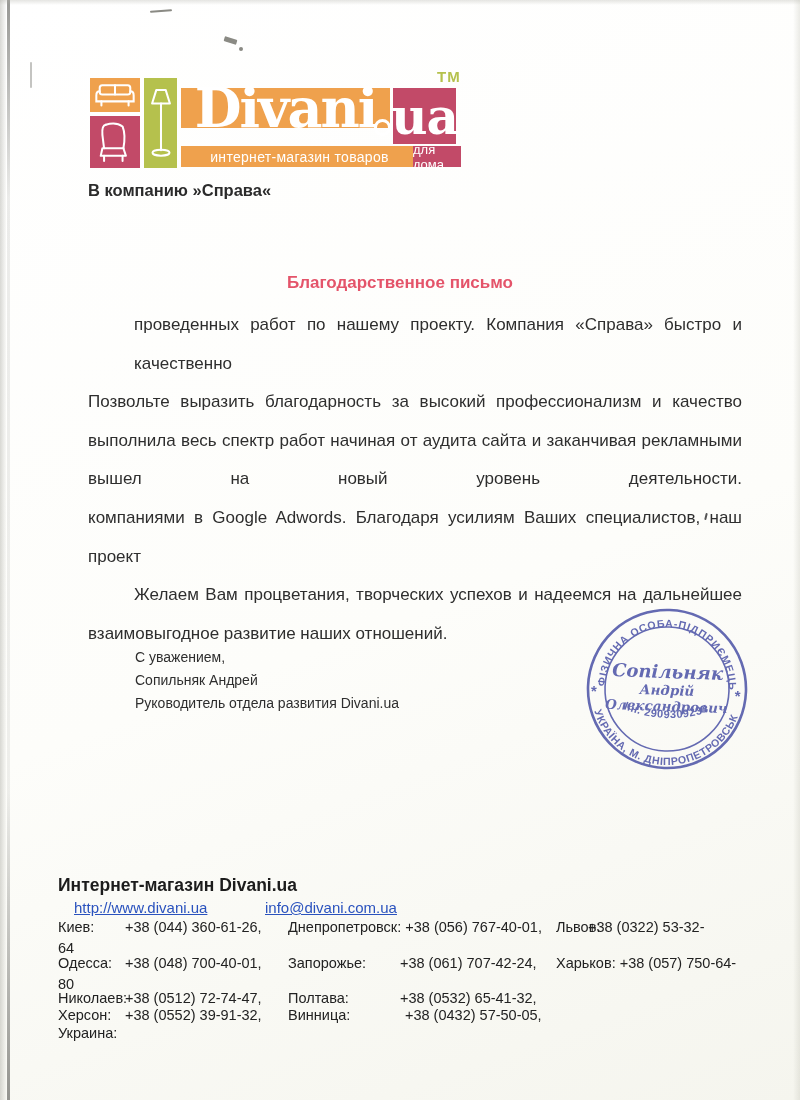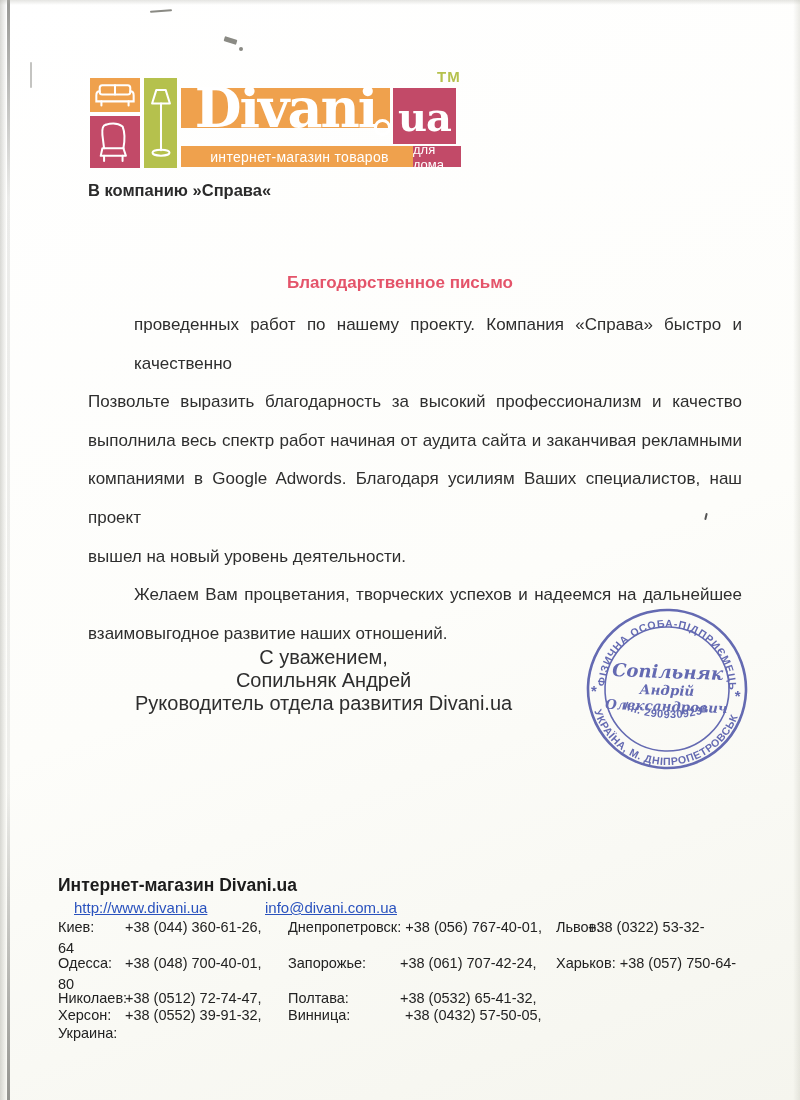--- a/index.html
+++ b/index.html
@@ -19,36 +19,36 @@
   
   .logo-block{position:absolute;display:flex;align-items:center;justify-content:center;}
   .sofa-block{left:90px;top:78px;width:50px;height:34px;background:#efa14d;}
   .armchair-block{left:90px;top:116px;width:50px;height:52px;background:#c24a68;}
   .lamp-block{left:144px;top:78px;width:33px;height:90px;background:#b5c14d;}
   .divani-box{left:181px;top:88px;width:209px;height:40px;background:#efa14d;overflow:visible;}
   .divani-text{position:absolute;left:0;top:-14px;width:209px;text-align:center;
                font-family:"DejaVu Serif",serif;font-weight:bold;font-size:54px;line-height:68px;
                color:#ffffff;letter-spacing:-2px;}
   .ua-box{left:393px;top:88px;width:63px;height:56px;background:#c24a68;}
-  .ua-text{font-family:"DejaVu Serif",serif;font-weight:bold;font-size:40px;color:#fff;letter-spacing:-1px;}
+  .ua-text{font-family:"DejaVu Serif",serif;font-weight:bold;font-size:50px;color:#fff;letter-spacing:-1px;}
   .logo-dot{position:absolute;left:374px;top:119px;width:11px;height:11px;border:3px solid #fff;border-radius:50%;background:transparent;}
   .tm{position:absolute;left:437px;top:68px;color:#b5c14d;font-weight:bold;font-size:15px;letter-spacing:1px;}
   .tagline-left{left:181px;top:146px;width:237px;height:21px;background:#efa14d;color:#fff;font-size:14px;letter-spacing:.3px;}
   .tagline-right{left:413px;top:146px;width:48px;height:21px;background:#c24a68;color:#fff;font-size:13px;}
 
   
   .recipient{position:absolute;left:88px;top:181px;font-size:16.5px;font-weight:bold;color:#2b2b2b;}
   .title{position:absolute;left:88px;top:273px;width:624px;text-align:center;
          font-size:17px;font-weight:bold;color:#e4546a;}
   .body-text{position:absolute;left:88px;top:306px;width:654px;font-size:17px;color:#2e2e2e;}
   .bline{line-height:38.6px;text-align:justify;text-align-last:justify;white-space:normal;}
   .para .bline:first-child{padding-left:46px;}
   .para .bline:last-child{text-align-last:left;}
 
-  .signature{position:absolute;left:135px;top:646px;font-size:20px;line-height:23px;color:#2e2e2e;text-align:center;}
+  .signature{position:absolute;left:135px;top:646px;font-size:14px;line-height:23px;color:#2e2e2e;}
 
   
   .stamp{position:absolute;left:582px;top:604px;width:170px;height:170px;opacity:.85;transform:rotate(2deg);}
   .stamp text{fill:#4a51a6;}
   .ring-text{font-family:"Liberation Sans",sans-serif;font-weight:bold;font-size:10.6px;letter-spacing:.8px;}
   .ring-text-b{font-family:"Liberation Sans",sans-serif;font-weight:bold;font-size:10.6px;letter-spacing:.6px;}
   .stamp-name{font-family:"DejaVu Serif",serif;font-weight:bold;font-style:italic;}
   .stamp-id{font-family:"Liberation Sans",sans-serif;font-weight:bold;font-size:11px;letter-spacing:.5px;}
 
   
@@ -120,22 +120,22 @@
   <div class="logo-block tagline-right">для дома</div>
 
   <div class="recipient">В компанию »Справа«</div>
   <div class="title">Благодарственное письмо</div>
 
   <div class="body-text">
     <div class="para">
         <div class="bline">проведенных работ по нашему проекту. Компания «Справа» быстро и качественно</div>
         <div class="bline">Позвольте выразить благодарность за высокий профессионализм и качество</div>
         <div class="bline">выполнила весь спектр работ начиная от аудита сайта и заканчивая рекламными</div>
+        <div class="bline">вышел на новый уровень деятельности.</div>
         <div class="bline">компаниями в Google Adwords. Благодаря усилиям Ваших специалистов, наш проект</div>
-        <div class="bline">вышел на новый уровень деятельности.</div>
       </div>
     <div class="para">
         <div class="bline">Желаем Вам процветания, творческих успехов и надеемся на дальнейшее</div>
         <div class="bline">взаимовыгодное развитие наших отношений.</div>
       </div>
   </div>
 
   <div class="signature">
     <div>С уважением,</div>
     <div>Сопильняк Андрей</div>

